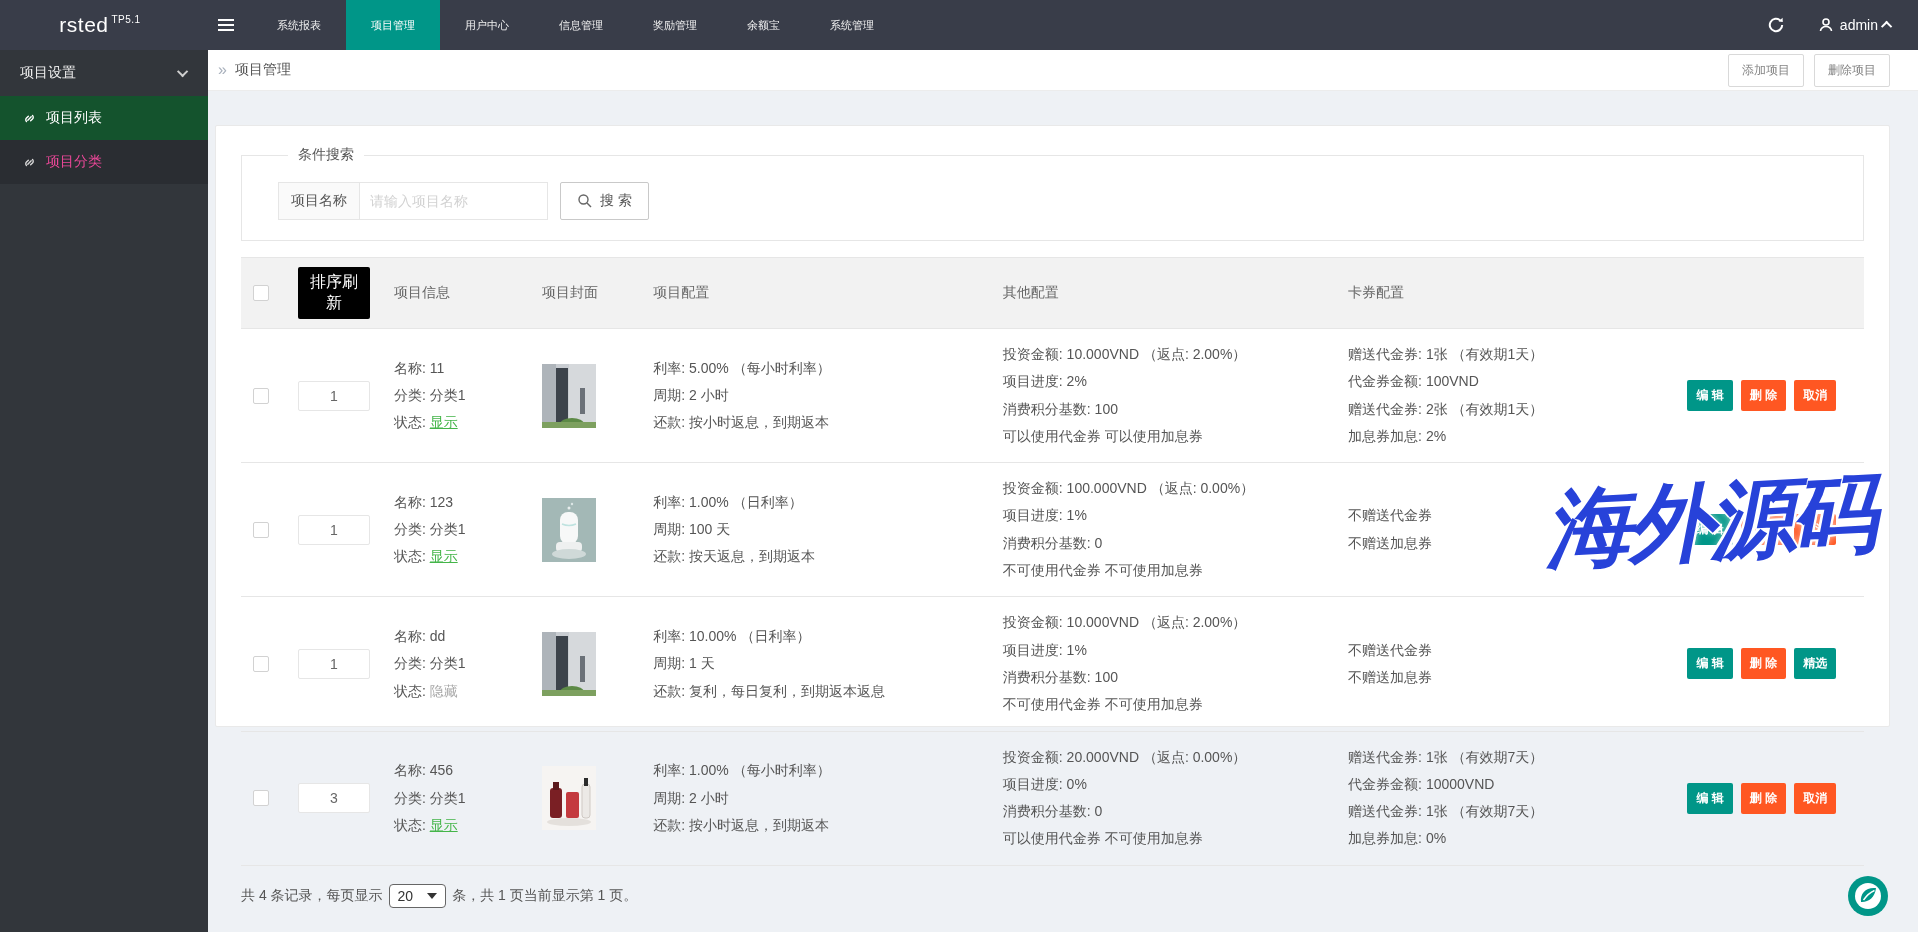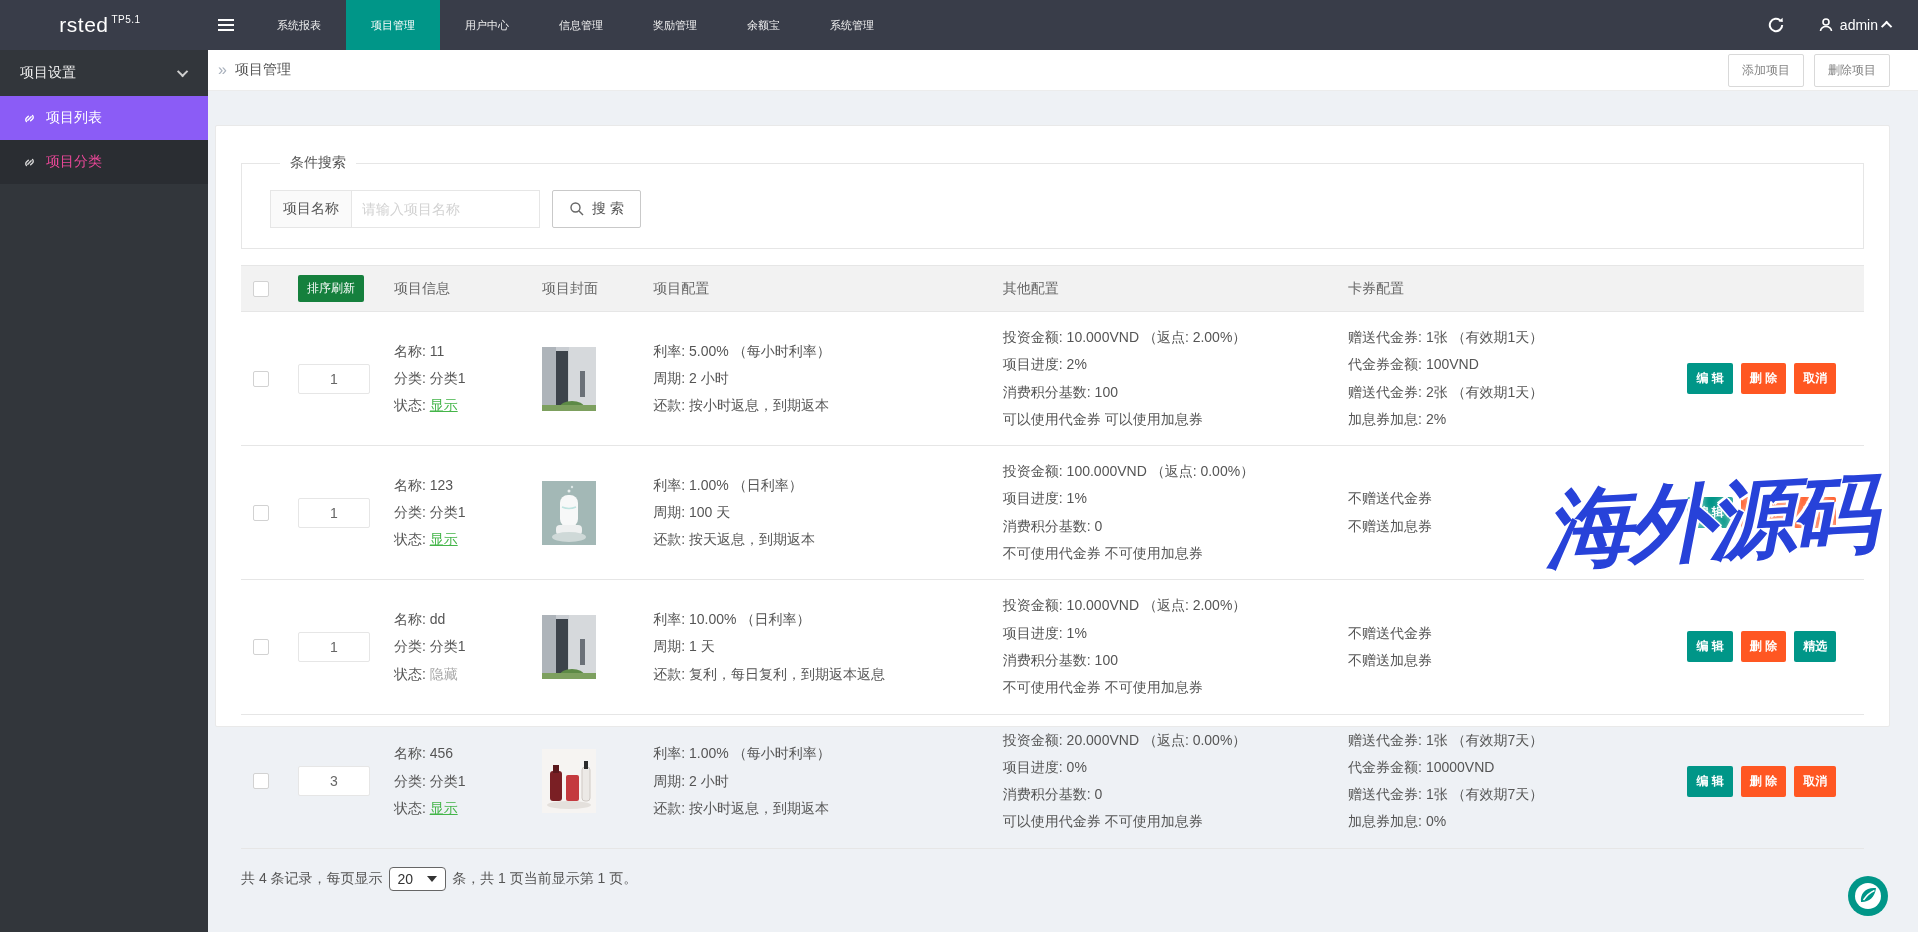--- a/index.html
+++ b/index.html
@@ -18,49 +18,49 @@
   .topbar-right { margin-left:auto; display:flex; align-items:stretch; }
   .icon-btn { width:56px; display:flex; align-items:center; justify-content:center; cursor:pointer; }
   .user-box { display:flex; align-items:center; gap:6px; padding:0 26px 0 14px; color:#fff; cursor:pointer; }
   .caret-up { width:8px; height:8px; border-left:2px solid #fff; border-top:2px solid #fff; transform:rotate(45deg) translateY(2px); }
 
   
   .sidebar { position:absolute; top:50px; left:0; width:208px; height:882px; background:#32363B; z-index:15; }
   .side-group { height:46px; display:flex; align-items:center; padding:0 20px; color:#eee; cursor:pointer; }
   .side-group .caret-down { margin-left:auto; width:8px; height:8px; border-left:2px solid #cfcfcf; border-bottom:2px solid #cfcfcf; transform:rotate(-45deg) translateY(-2px); }
   .side-item { height:44px; display:flex; align-items:center; gap:9px; padding:0 22px; background:#2A2D32; color:#ec4899; cursor:pointer; }
-  .side-item.active { background:#8b5cf6; color:#fff; }
+  .side-item.active { background:#14532d; color:#fff; }
   .side-item svg { flex:0 0 auto; }
 
   
   .crumbbar { position:absolute; top:50px; left:200px; width:1718px; height:41px; background:#fff; border-bottom:1px solid #ececec; display:flex; align-items:center; padding:0 28px 0 18px; }
   .crumb-arrow { color:#a8b0bc; font-size:16px; margin-right:8px; }
   .crumb-title { color:#555; }
   .crumb-actions { margin-left:auto; display:flex; gap:10px; }
   .btn-plain { background:#fff; border:1px solid #d9d9d9; border-radius:2px; color:#848484; font-size:12px; padding:7px 13px; cursor:pointer; font-family:inherit; }
 
   
   .card { position:absolute; top:125px; left:215px; width:1675px; height:602px; background:#fff; border:1px solid #e9e9e9; border-radius:2px; padding:20px 25px; }
 
-  fieldset.search-field { border:1px solid #e6e6e6; padding:14px 28px 20px; margin-top:8px; }
+  fieldset.search-field { border:1px solid #e6e6e6; padding:14px 36px 20px; margin-top:0; }
   fieldset.search-field legend { padding:0 10px; margin-left:10px; color:#555; font-size:14px; }
   .search-row { display:flex; align-items:center; margin-top:4px; }
   .input-group { display:flex; }
   .input-addon { border:1px solid #e6e6e6; background:#fafafa; padding:0 12px; height:38px; display:flex; align-items:center; color:#555; }
   .input-group input { height:38px; width:188px; border:1px solid #e6e6e6; border-left:none; padding:0 10px; font-size:14px; color:#8b5cf6; outline:none; font-family:inherit; }
   .input-group input::placeholder { color:#d2d2d2; }
   .btn-search { margin-left:12px; height:38px; background:#fff; border:1px solid #c9c9c9; border-radius:2px; padding:0 16px; display:flex; align-items:center; gap:7px; color:#555; font-size:14px; cursor:pointer; font-family:inherit; }
 
   
   table.grid { width:100%; border-collapse:collapse; margin-top:16px; }
   table.grid col.c-cb{width:45px} col.c-sort{width:80px} col.c-info{width:150px} col.c-cover{width:112px}
   col.c-config{width:355px} col.c-other{width:350px} col.c-card{width:328px} col.c-act{width:205px}
   table.grid th { background:#f2f2f2; border:1px solid #e6e6e6; border-left:none; border-right:none; font-weight:400; text-align:left; color:#666; padding:9px 12px; font-size:14px; }
   table.grid td { border-bottom:1px solid #e6e6e6; padding:12px; vertical-align:middle; color:#555; font-size:14px; line-height:1.95; }
-  .btn-sort-refresh { background:#15803d; color:#fff; border:none; border-radius:2px; font-size:12px; padding:5px 9px; cursor:pointer; font-family:inherit; }
+  .btn-sort-refresh { background:#000000; color:#fff; border:none; border-radius:2px; font-size:16px; padding:5px 9px; cursor:pointer; font-family:inherit; }
   .cb { appearance:none; -webkit-appearance:none; width:16px; height:16px; border:1px solid #d2d2d2; border-radius:2px; background:#fff; cursor:pointer; display:block; }
   .sort-input { width:72px; height:30px; border:1px solid #e6e6e6; border-radius:2px; text-align:center; color:#666; font-size:14px; outline:none; font-family:inherit; }
   .status-show { color:#44b549; text-decoration:underline; cursor:pointer; }
   .status-hide { color:#a9a9a9; cursor:pointer; }
   .cover { width:54px; height:64px; display:block; }
   .act-cell { display:flex; gap:8px; justify-content:center; align-items:center; }
   .btn-mini { border:none; border-radius:2px; color:#fff; font-size:12px; font-weight:bold; padding:7px 9px; cursor:pointer; white-space:nowrap; font-family:inherit; }
   .btn-teal { background:#009688; }
   .btn-red { background:#FF5722; }
 

